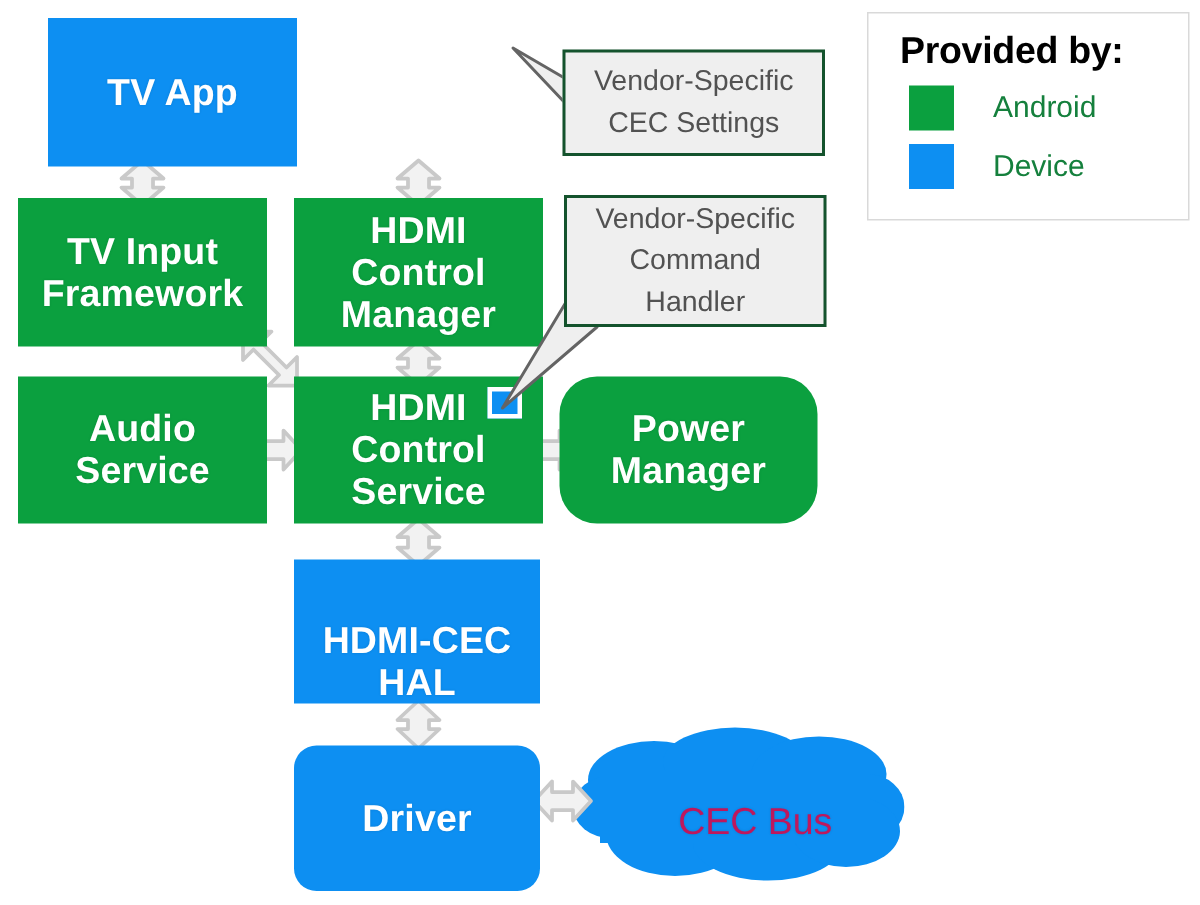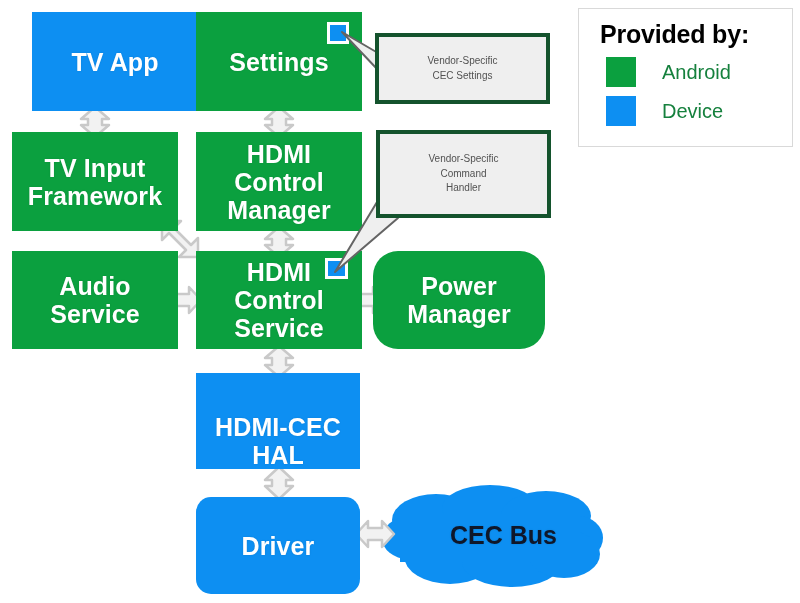--- a/index.html
+++ b/index.html
@@ -47,27 +47,27 @@
 
   
   .arrow { position: absolute; }
   .arrow svg { display: block; overflow: visible; }
 
   
   .callout {
     position: absolute;
     box-sizing: border-box;
     background: #efefef;
-    border: 4px solid #14532d;
+    border: 2px solid #14532d;
     display: flex;
     align-items: center;
     justify-content: center;
     text-align: center;
     color: #525252;
-    font-size: 10px;
+    font-size: 19px;
     line-height: 1.45;
     font-weight: normal;
   }
   .callout-tail { position: absolute; }
   .callout-tail svg { display: block; overflow: visible; }
 
   
   #legend {
     position: absolute;
     left: 578px;
@@ -115,28 +115,28 @@
     position: absolute;
     left: 378px;
     top: 482px;
     width: 225px;
     height: 106px;
   }
   #cloud svg { display: block; }
   #cloud-label {
     position: absolute;
     left: 0;
-    top: 0;
+    top: 13px;
     width: 225px;
     height: 106px;
     display: flex;
     align-items: center;
     justify-content: center;
-    color: #0f172a;
-    font-weight: bold;
+    color: #be185d;
+    font-weight: normal;
     font-size: 25px;
     text-shadow: 0 0 2px rgba(0,0,0,0.12);
     padding-left: 26px;
     box-sizing: border-box;
   }
 </style>
 </head>
 <body>
 
 <div id="canvas">
@@ -209,24 +209,20 @@
   <div class="arrow" style="left:355px; top:517px; width:40px; height:34px;">
     <svg width="40" height="34" viewBox="0 0 40 34">
       <path d="M1 17 L13 4 L13 11 L27 11 L27 4 L39 17 L27 30 L27 23 L13 23 L13 30 Z" fill="#f2f2f2" stroke="#c9c9c9" stroke-width="2.5" stroke-linejoin="round"></path>
     </svg>
   </div>
 
   <div class="node blue" style="left:12px; top:12px; width:166px; height:99px;margin-left:20px;">
     <span class="node-label">TV App</span>
   </div>
 
-  <div class="node green" style="left:196px; top:12px; width:166px; height:99px;">
-    <span class="node-label">Settings</span>
-    <span class="marker" style="left:131px; top:10px; width:22px; height:22px;"></span>
-  </div>
 
   <div class="node green" style="left:12px; top:132px; width:166px; height:99px;">
     <span class="node-label">TV Input<br>Framework</span>
   </div>
 
   <div class="node green" style="left:196px; top:132px; width:166px; height:99px;">
     <span class="node-label">HDMI<br>Control<br>Manager</span>
   </div>
 
   <div class="node green" style="left:12px; top:251px; width:166px; height:98px;text-align:center;">

